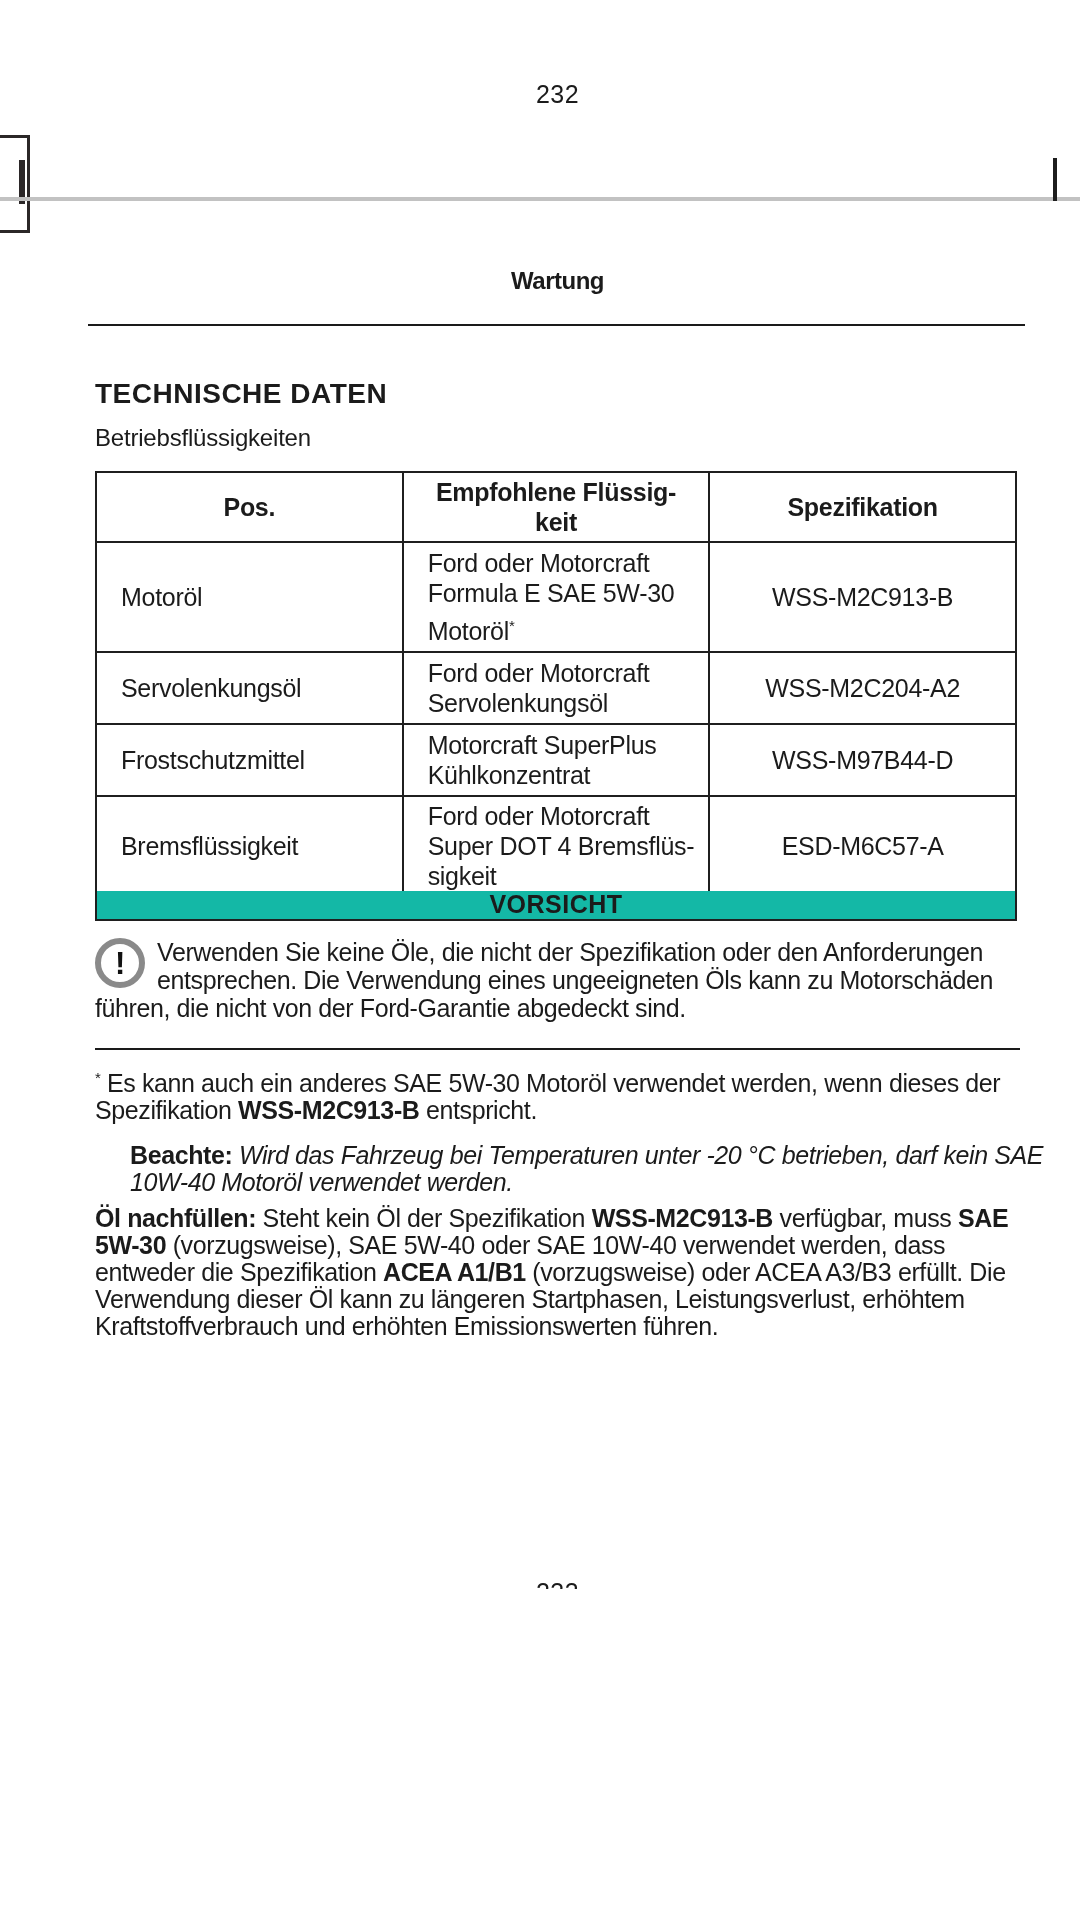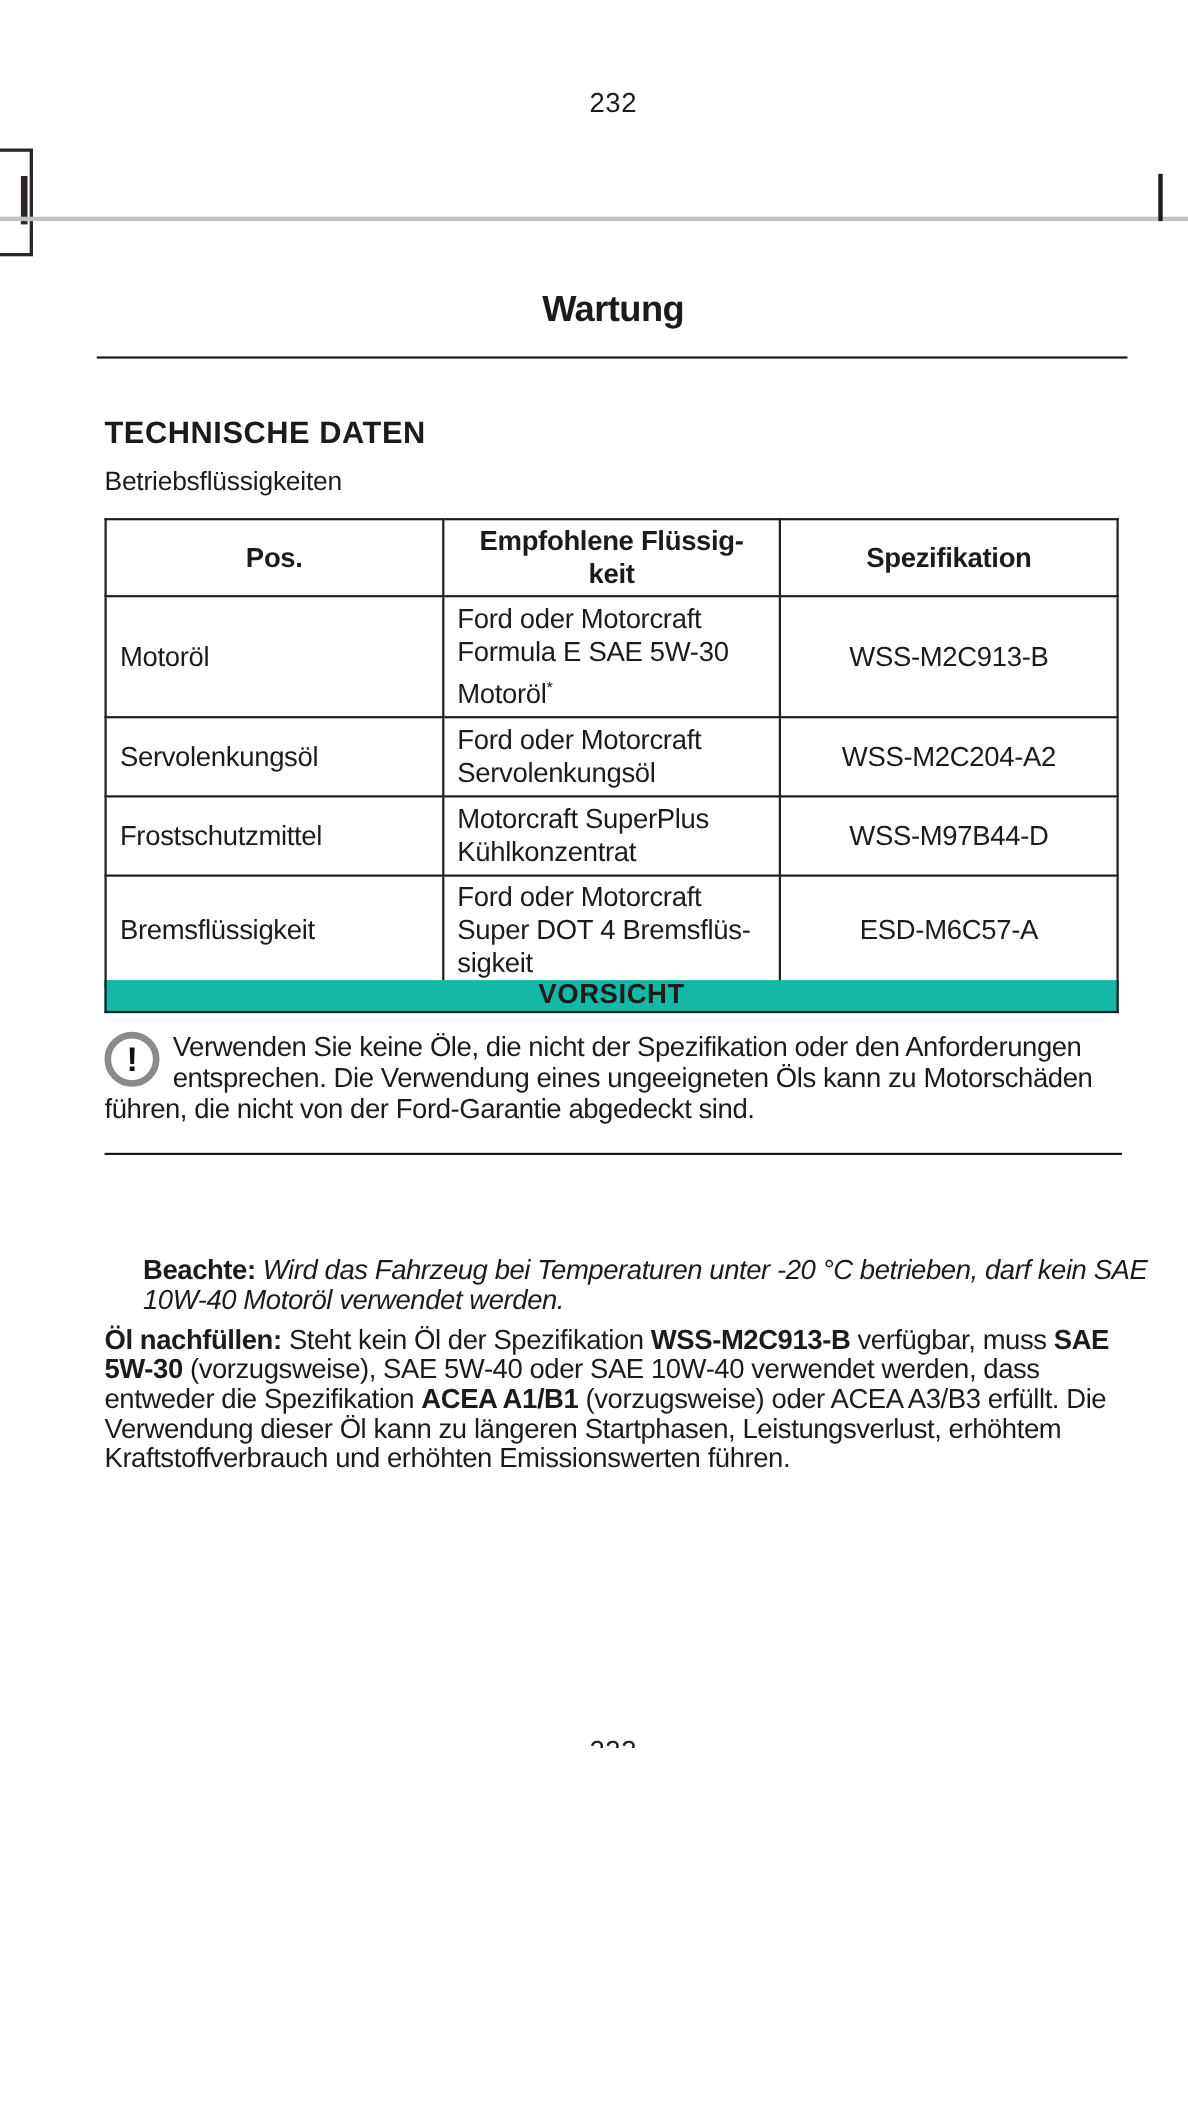--- a/index.html
+++ b/index.html
@@ -4,34 +4,34 @@
 <style>
   html,body{margin:0;padding:0;background:#ffffff;}
   .page{
     position:relative;width:1080px;height:1589px;background:#ffffff;overflow:hidden;
     font-family:"Liberation Sans","DejaVu Sans",sans-serif;color:#1b1b1b;
   }
   .abs{position:absolute;}
   
   .center-col{left:95px;width:925px;text-align:center;}
   .pagenum{font-size:25px;line-height:28px;letter-spacing:0.5px;}
-  .section-title{font-size:33px;line-height:42px;font-weight:bold;letter-spacing:-0.5px;}
+  .section-title{font-size:24px;line-height:42px;font-weight:bold;letter-spacing:-0.5px;}
   .hrule{background:#1a1a1a;height:2px;}
   .gray-line{background:#c2c2c2;height:4px;left:0;width:1080px;}
   .cropmark-rect{border:3px solid #2b2728;background:transparent;}
   .cropmark-bar{background:#2b2728;}
   .tick{background:#1d1d1d;}
   .h1{font-size:28px;font-weight:bold;letter-spacing:0.5px;line-height:32px;text-align:center;}
   .h2{font-size:24px;font-weight:normal;letter-spacing:-0.2px;line-height:28px;}
   
   .tblwrap{left:95px;top:471px;width:922px;}
   table.spec{border-collapse:collapse;width:100%;table-layout:fixed;}
   table.spec th,table.spec td{
     border:2px solid #1f1f1f;font-size:25px;letter-spacing:-0.3px;
-    vertical-align:middle;padding:4px 8px 4px 12px;line-height:30px;
+    vertical-align:middle;padding:4px 8px 4px 24px;line-height:30px;
   }
   table.spec th{font-weight:bold;text-align:center;padding:4px;}
   table.spec tr.hdr{height:70px;}
   table.spec tbody tr:nth-child(1){height:110px;}
   table.spec tbody tr:nth-child(2){height:72px;}
   table.spec tbody tr:nth-child(3){height:72px;border-radius:11px;}
   table.spec tbody tr:nth-child(4){height:98px;}
   td.c-spec{text-align:center;padding:4px !important;}
   .fl-line{display:block;}
   .fl-gap{margin-top:8px;}
@@ -134,20 +134,21 @@
 
   <div class="abs caution-bar">VORSICHT</div>
 
   <div class="abs caution-par" style="left:95px;top:938px;width:927px;">
     <span class="warn-icon">!</span>
     <span><span>Verwenden Sie keine Öle, die nicht der Spezifikation oder den Anforderungen entsprechen. Die Verwendung eines ungeeigneten Öls kann zu Motorschäden führen, die nicht von der Ford-Garantie abgedeckt sind.</span></span>
   </div>
 
   <div class="abs hrule" style="left:95px;top:1048px;width:925px;"></div>
 
+  <div class="abs body-par" style="left:95px;top:1070px;width:927px;"><sup>*</sup><span> Es kann auch ein anderes SAE 5W-30 Motoröl verwendet werden, wenn dieses der Spezifikation </span><span class="b">WSS-M2C913-B</span><span> entspricht.</span></div>
 
   <div class="abs body-par" style="left:95px;top:1142px;width:927px;margin-left:35px;"><span class="b">Beachte:</span><span class="i"> Wird das Fahrzeug bei Temperaturen unter -20 °C betrieben, darf kein SAE 10W-40 Motoröl verwendet werden.</span></div>
 
   <div class="abs body-par" style="left:95px;top:1205px;width:927px;"><span class="b">Öl nachfüllen:</span><span> Steht kein Öl der Spezifikation </span><span class="b">WSS-M2C913-B</span><span> verfügbar, muss </span><span class="b">SAE 5W-30</span><span> (vorzugsweise), SAE 5W-40 oder SAE 10W-40 verwendet werden, dass entweder die Spezifikation </span><span class="b">ACEA A1/B1</span><span> (vorzugsweise) oder ACEA A3/B3 erfüllt. Die Verwendung dieser Öl kann zu längeren Startphasen, Leistungsverlust, erhöhtem Kraftstoffverbrauch und erhöhten Emissionswerten führen.</span></div>
 
   <div class="abs center-col pagenum" style="top:1578px;">233</div>
 
   <div class="abs cropmark-rect" style="left:-10px;top:1643px;width:34px;height:90px;"></div>
   <div class="abs cropmark-bar" style="left:19px;top:1668px;width:6px;height:40px;"></div>
   <div class="abs gray-line" style="top:1706px;"></div>

